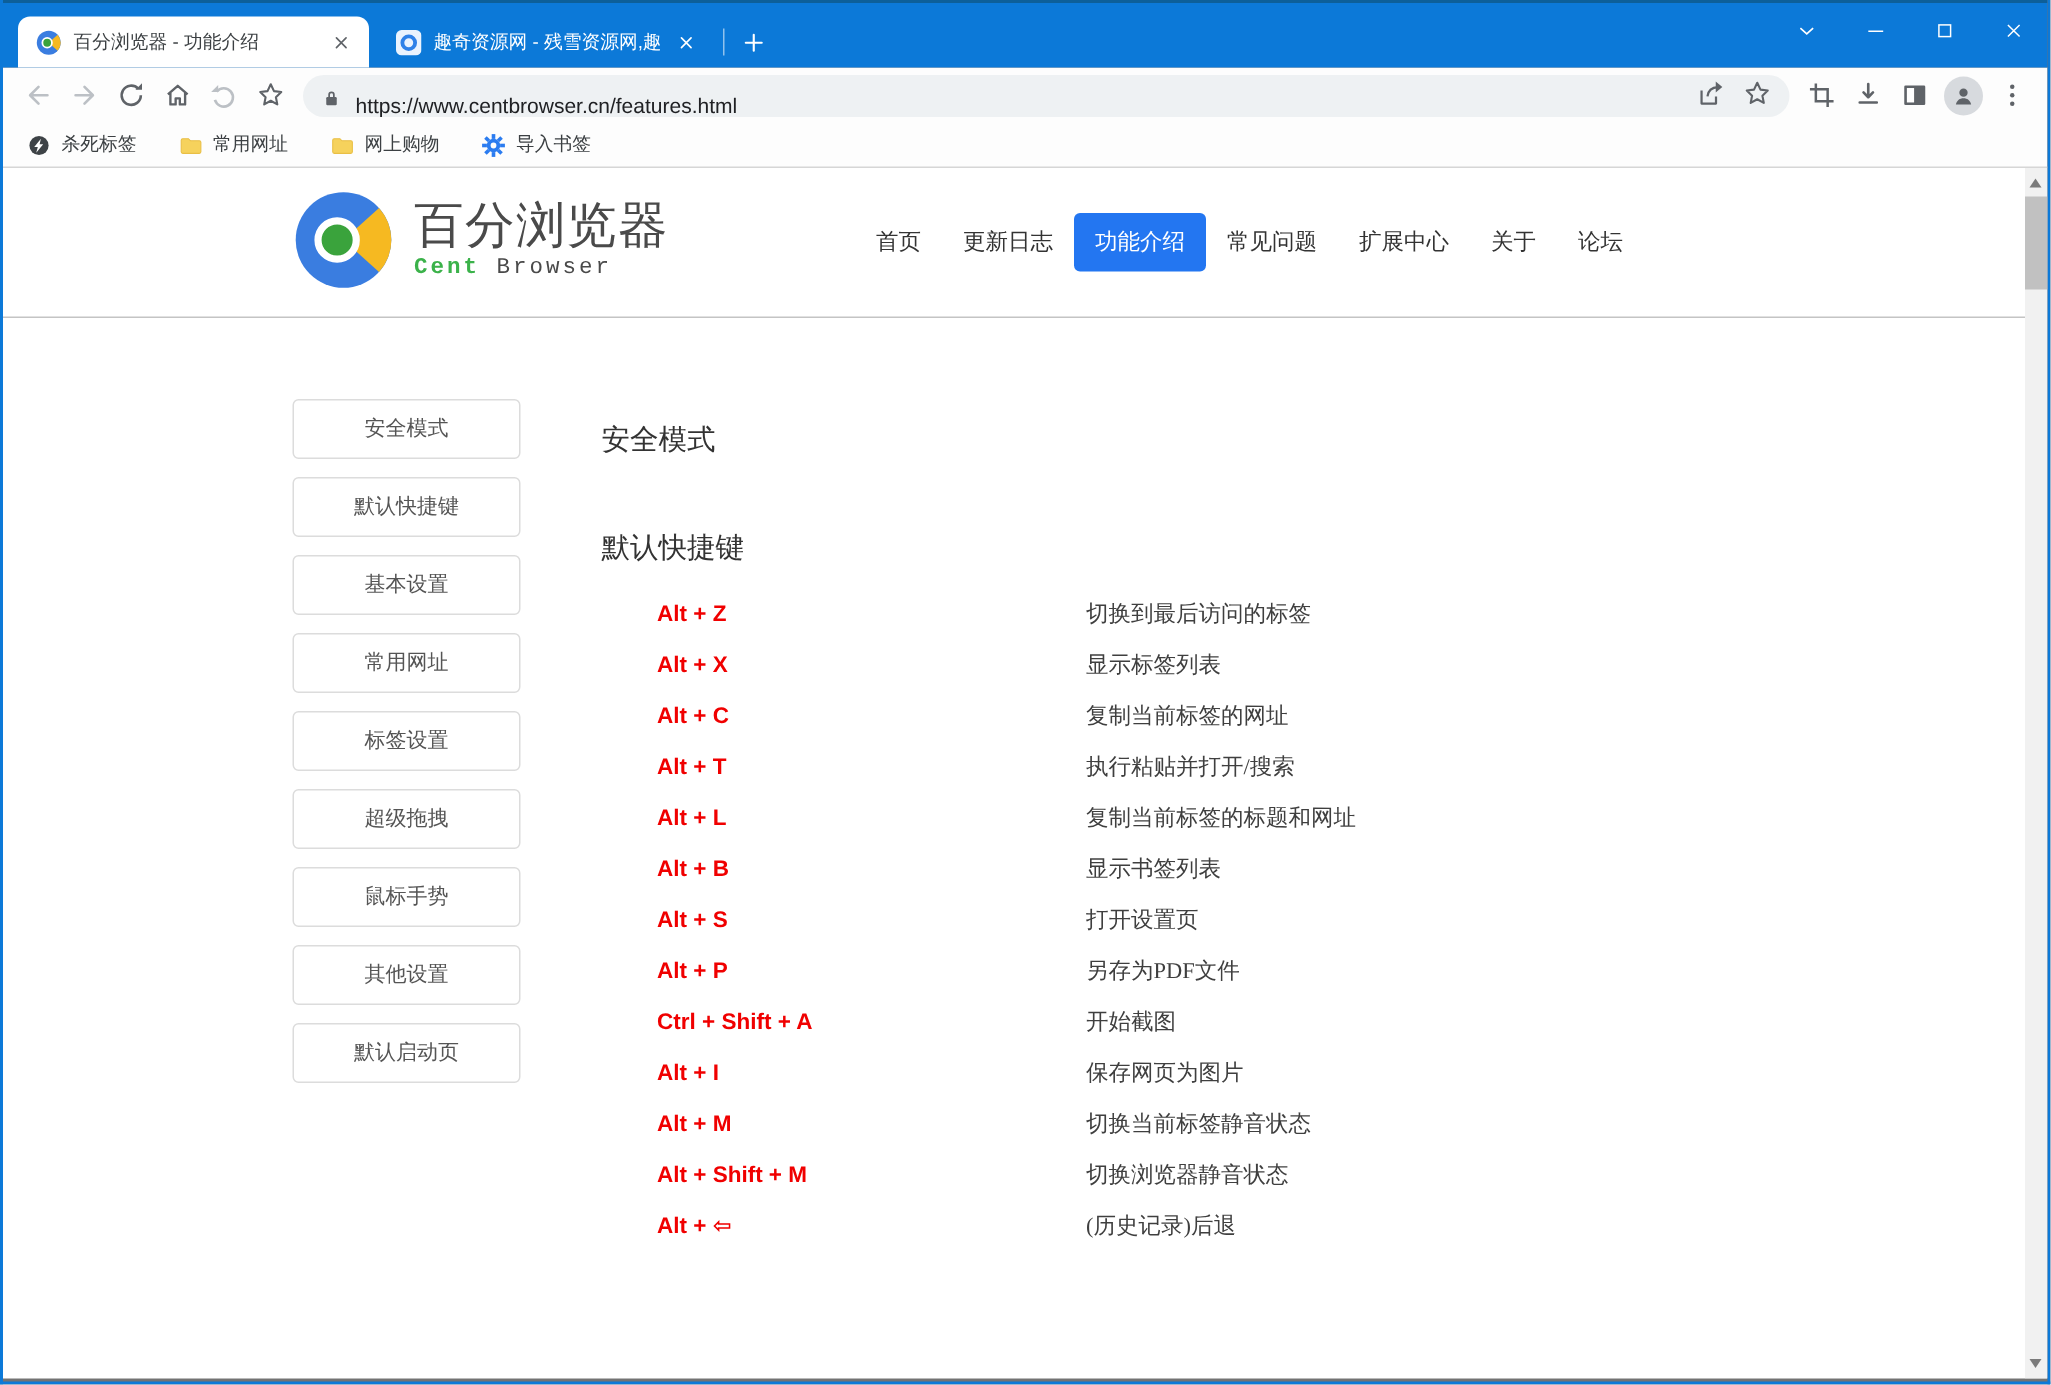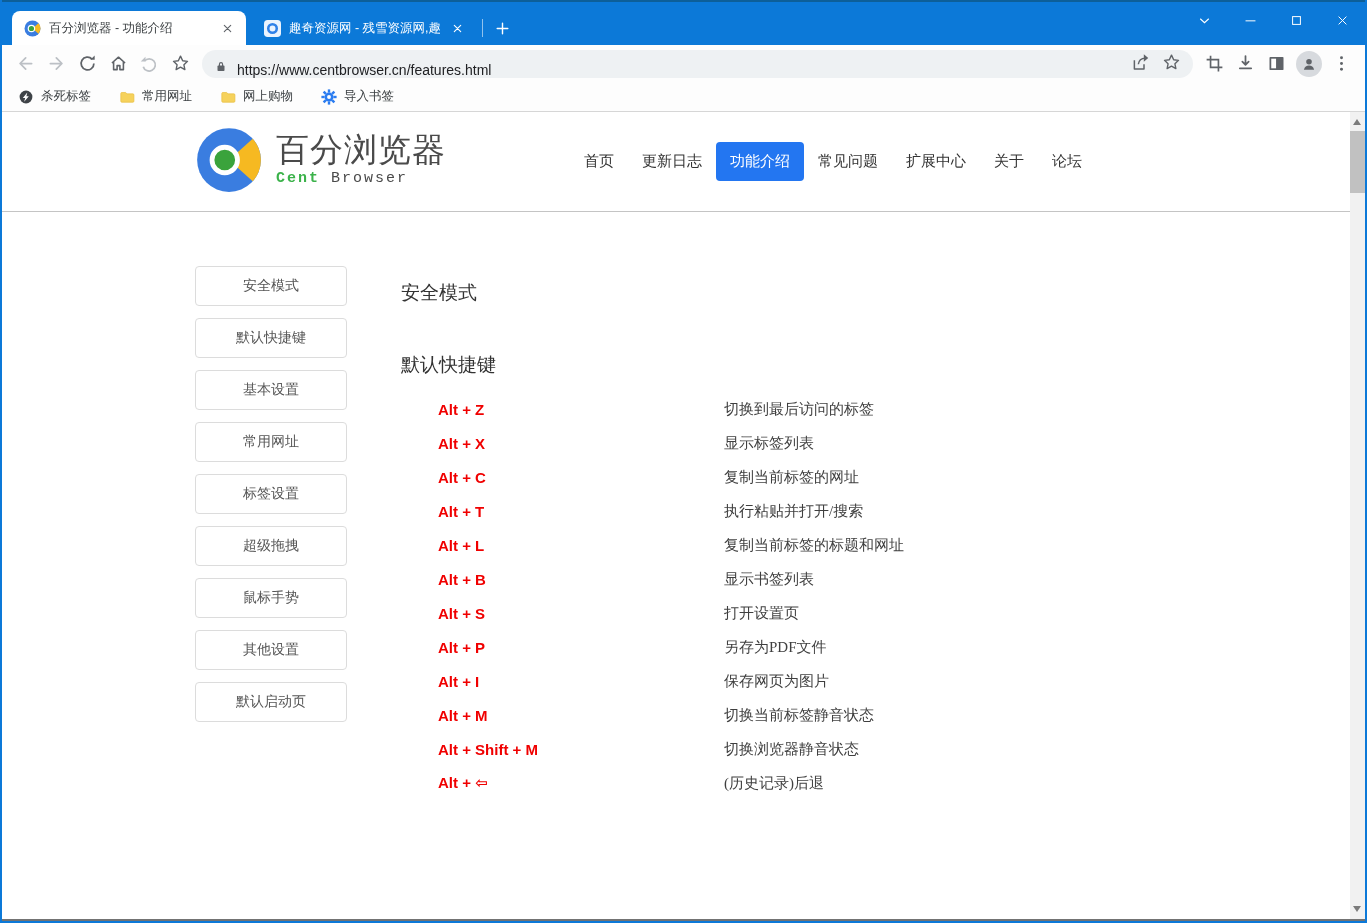--- a/index.html
+++ b/index.html
@@ -351,20 +351,24 @@
               </div>
             <div class="sc-row">
                 <span class="sc-keys">Alt + S</span>
                 <span class="sc-desc">打开设置页</span>
               </div>
             <div class="sc-row">
                 <span class="sc-keys">Alt + P</span>
                 <span class="sc-desc">另存为PDF文件</span>
               </div>
             <div class="sc-row">
+                <span class="sc-keys">Ctrl + Shift + A</span>
+                <span class="sc-desc">开始截图</span>
+              </div>
+            <div class="sc-row">
                 <span class="sc-keys">Alt + I</span>
                 <span class="sc-desc">保存网页为图片</span>
               </div>
             <div class="sc-row">
                 <span class="sc-keys">Alt + M</span>
                 <span class="sc-desc">切换当前标签静音状态</span>
               </div>
             <div class="sc-row">
                 <span class="sc-keys">Alt + Shift + M</span>
                 <span class="sc-desc">切换浏览器静音状态</span>

